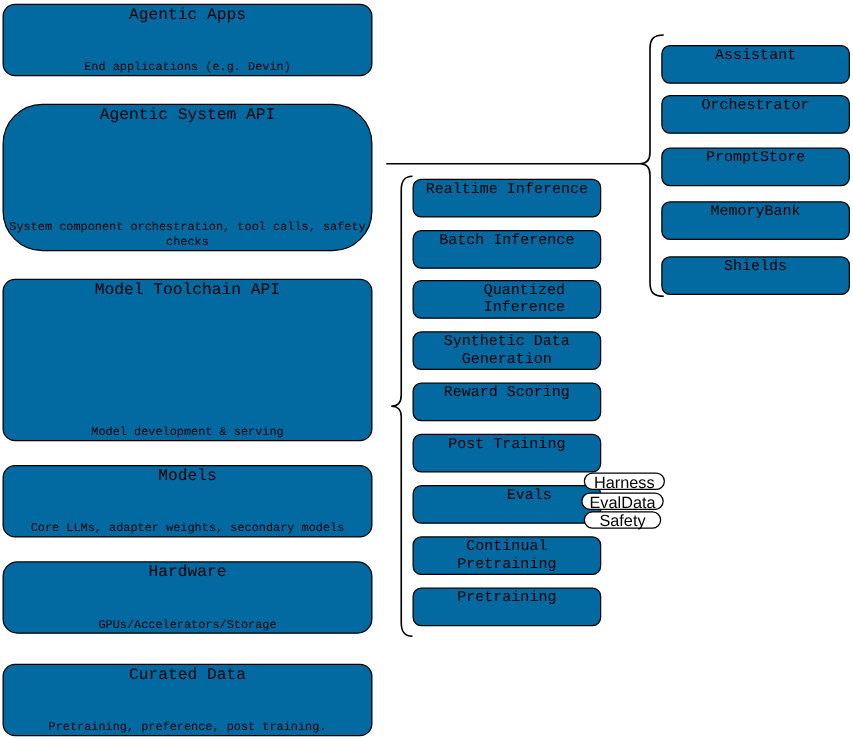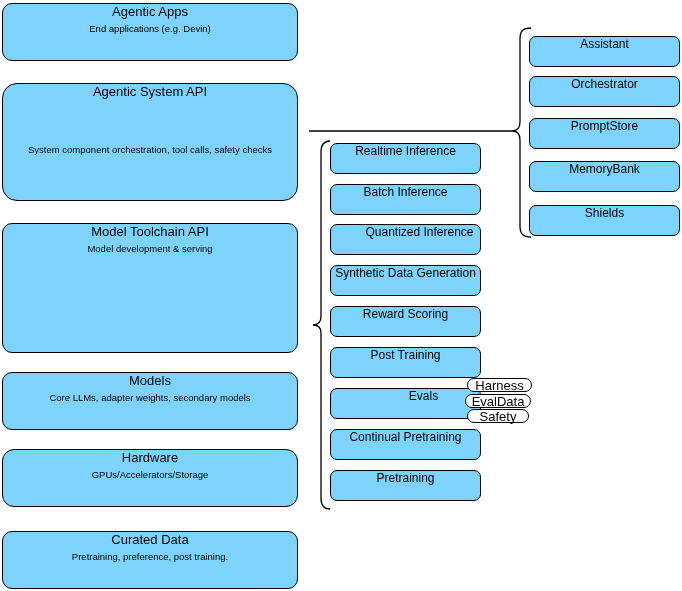--- a/index.html
+++ b/index.html
@@ -23,27 +23,28 @@
   }
   svg.connectors {
     position: absolute;
     left: 0;
     top: 0;
     pointer-events: none;
   }
   .box {
     position: absolute;
     box-sizing: border-box;
-    background: #7dd3fc;
+    background: #0369a1;
     border: 1.3px solid #000000;
     display: flex;
     flex-direction: column;
     align-items: center;
-    justify-content: flex-start;
+    justify-content: space-between;
     text-align: center;
+    font-family: Liberation Mono, monospace;
   }
   .stack-box {
     left: 2px;
     width: 296px;
   }
   .stack-box .title {
     font-size: 13px;
     line-height: 15px;
   }
   .stack-box .subtitle {
@@ -87,21 +88,21 @@
 
     <path d="M 330 141 C 324 141 321 144 321 152 L 321 316 C 321 321 319 325 313 325
              C 319 325 321 329 321 333 L 321 498 C 321 506 324 509 330 509" stroke="#000000" stroke-width="1.3" fill="none"></path>
   </svg>
 
   <div class="box stack-box" style="top:3px;height:58px;border-radius:10px;">
     <div class="title">Agentic Apps</div>
     <div class="subtitle">End applications (e.g. Devin)</div>
   </div>
 
-  <div class="box stack-box" style="top:83px;height:118px;border-radius:15px;gap:41px;">
+  <div class="box stack-box" style="top:83px;height:118px;border-radius:32px;gap:41px;">
     <div class="title">Agentic System API</div>
     <div class="subtitle">System component orchestration, tool calls, safety checks</div>
   </div>
 
   <div class="box stack-box" style="top:223px;height:130px;border-radius:10px;">
     <div class="title">Model Toolchain API</div>
     <div class="subtitle">Model development &amp; serving</div>
   </div>
 
   <div class="box stack-box" style="top:372px;height:58px;border-radius:10px;">

